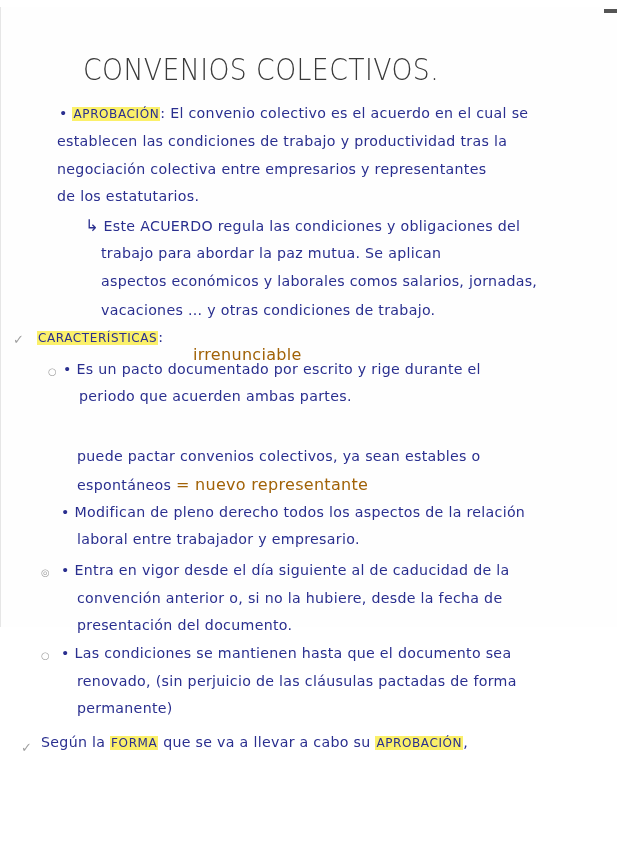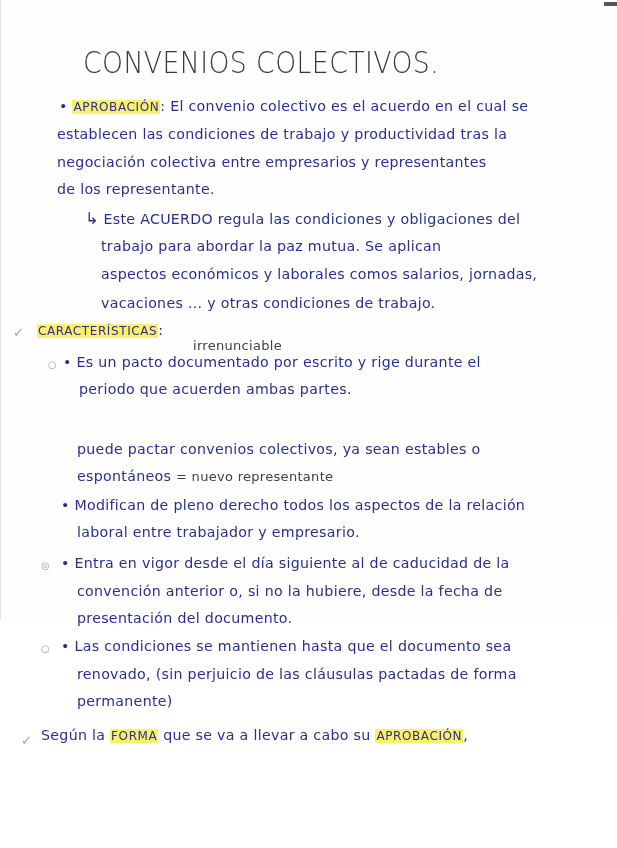--- a/index.html
+++ b/index.html
@@ -3,21 +3,21 @@
   <meta charset="utf-8">
   <style>
     html, body { margin: 0; padding: 0; }
     body {
       width: 617px; height: 848px; overflow: hidden;
       background: #ffffff;
       position: relative;
       font-family: "DejaVu Sans", sans-serif;
     }
     .page {
-      position: absolute; left: 0; top: 0; width: 617px; height: 620px;
+      position: absolute; left: 0; top: 7px; width: 617px; height: 620px;
       background: #fefefe;
       border-left: 1px solid #e6e6e6;
     }
     .corner-mark {
       position: absolute; right: 0; top: 2px; width: 14px; height: 4px; background: #555;
     }
     .title {
       position: absolute; left: 82px; top: 44px;
       font-family: "DejaVu Sans", sans-serif;
       font-size: 31px; font-weight: 200; letter-spacing: 0.5px;
@@ -27,41 +27,41 @@
     .line {
       position: absolute; white-space: nowrap;
       font-family: "DejaVu Sans", sans-serif;
       font-size: 14.2px; color: #2a2f8f; letter-spacing: 0.3px;
       transform-origin: left top;
     }
     .hl {
       background: #fbf06a; color: #2a2f8f; padding: 0 1px;
       font-size: 12px; letter-spacing: 0.6px;
     }
-    .pencil { color: #404040; font-size: 13px; }
+    .pencil { color: #a16207; font-size: 16px; }
     .pencil-tick { position: absolute; color: #a0a0a0; font-size: 13px; }
     .pencil-circle { position: absolute; color: #a0a0a0; font-size: 10px; }
     .arrow { color: #2a2f8f; font-size: 16px; }
   </style>
 </head>
 <body>
 
 <div class="page">
   <div class="corner-mark"></div>
 
   <div class="title">CONVENIOS COLECTIVOS.</div>
 
   <div class="line" style="left:58px; top:98px;">
     <span>•</span>
     <span class="hl">APROBACIÓN</span><span>:</span>
     <span>El convenio colectivo es el acuerdo en el cual se</span>
   </div>
   <div class="line" style="left:56px; top:126px;">establecen las condiciones de trabajo y productividad tras la</div>
   <div class="line" style="left:56px; top:154px;">negociación colectiva entre empresarios y representantes</div>
-  <div class="line" style="left:56px; top:181px;">de los representante.</div>
+  <div class="line" style="left:56px; top:181px;">de los estatutarios.</div>
 
   <div class="line" style="left:84px; top:209px;">
     <span class="arrow">↳</span>
     <span>Este ACUERDO regula las condiciones y obligaciones del</span>
   </div>
   <div class="line" style="left:100px; top:238px;">trabajo para abordar la paz mutua. Se aplican</div>
   <div class="line" style="left:100px; top:266px;">aspectos económicos y laborales comos salarios, jornadas,</div>
   <div class="line" style="left:100px; top:295px;">vacaciones ... y otras condiciones de trabajo.</div>
 
   <div class="pencil-tick" style="left:12px; top:325px;">✓</div>

